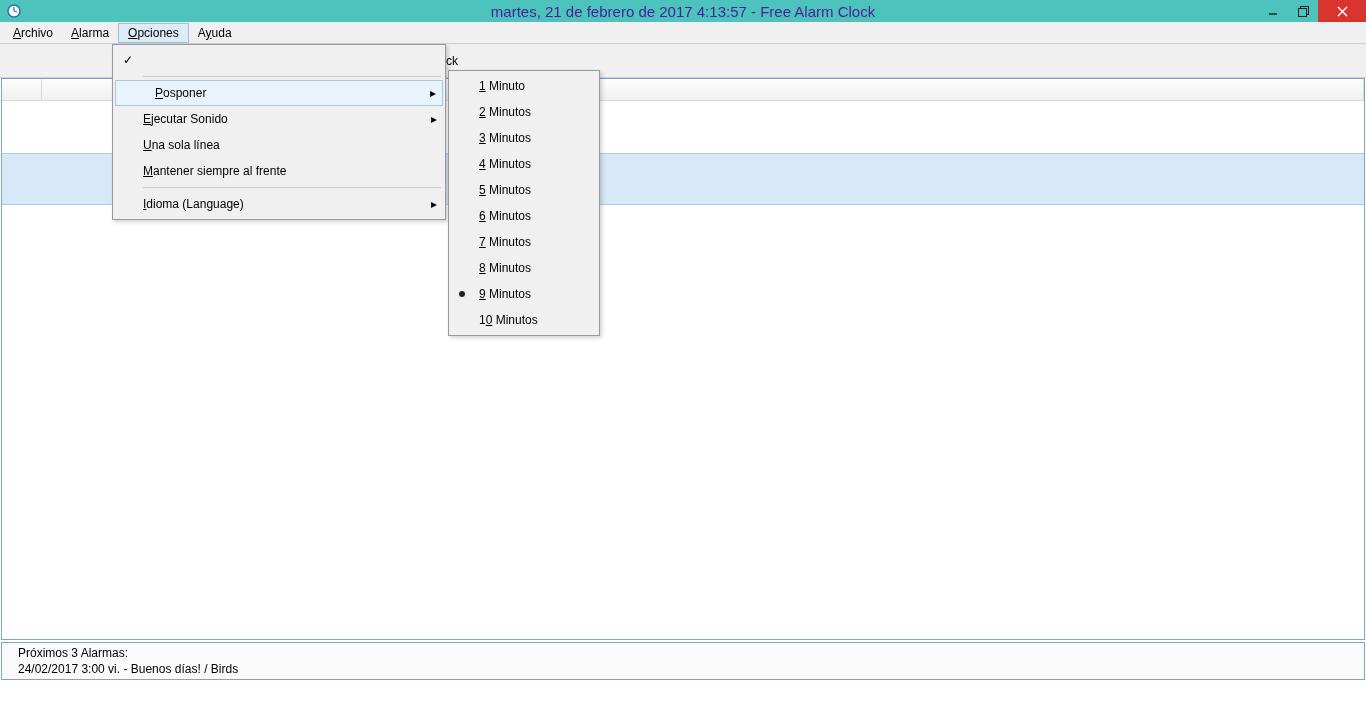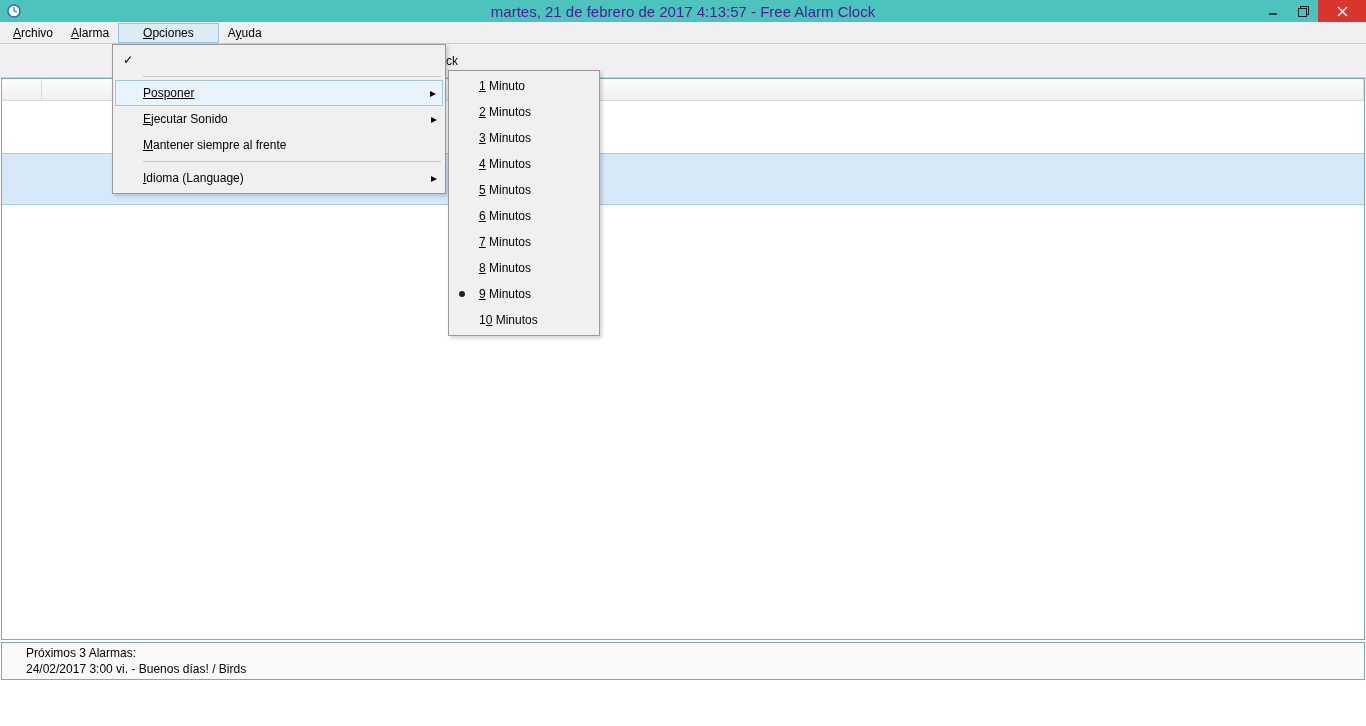--- a/index.html
+++ b/index.html
@@ -61,21 +61,21 @@
   }
   .menubar .menu-item {
     padding: 3px 9px;
     display: flex;
     align-items: center;
     cursor: default;
   }
   .menubar .menu-item.active {
     background: #dcecf4;
     border: 1px solid #9ac3db;
-    padding: 2px 24px;
+    padding: 2px 9px;
   }
   .menubar .menu-item .ul { text-decoration: underline; }
   .toolbar {
     height: 34px;
     background: #f0f0f0;
     border-bottom: 1px solid #d0d0d0;
     display: flex;
     align-items: center;
     padding-left: 6px;
     gap: 4px;
@@ -115,21 +115,21 @@
     background: #d7e8f8;
     border-top: 1px solid #a9cbe8;
     border-bottom: 1px solid #a9cbe8;
   }
   .status {
     border-top: 1px solid #7aa8c4;
     border-left: 1px solid #7aa8c4;
     border-right: 1px solid #7aa8c4;
     border-bottom: 1px solid #7aa8c4;
     margin: 2px 1px 0 1px;
-    padding: 2px 24px;
+    padding: 2px 16px;
     font-size: 12px;
     line-height: 16px;
     background: #fafafa;
   }
   .status .status-row { height: 16px; }
   
   .dropdown {
     position: absolute;
     background: #f0f0f0;
     border: 1px solid #999;
@@ -141,22 +141,21 @@
     height: 26px;
     display: flex;
     align-items: center;
     padding: 0 20px 0 28px;
     position: relative;
     white-space: nowrap;
   }
   .dropdown .di.hover {
     background: #e9f3fb;
     border: 1px solid #a3c9e4;
-    padding: 0 19px 0 27px;
-    text-decoration: underline;
+    padding: 0 19px 0 39px;
   }
   .dropdown .di .chk {
     position: absolute;
     left: 6px;
     width: 14px;
     text-align: center;
   }
   .dropdown .di .dot {
     position: absolute;
     left: 8px;
@@ -265,20 +264,23 @@
   <div class="sep-h"></div>
   <div class="di hover">
     <span><span class="ul">P</span>osponer</span>
     <span class="arrow">▸</span>
   </div>
   <div class="di">
     <span><span class="ul">E</span>jecutar Sonido</span>
     <span class="arrow">▸</span>
   </div>
   <div class="di">
+    <span><span class="ul">U</span>na sola línea</span>
+  </div>
+  <div class="di">
     <span><span class="ul">M</span>antener siempre al frente</span>
   </div>
   <div class="sep-h"></div>
   <div class="di">
     <span><span class="ul">I</span>dioma (Language)</span>
     <span class="arrow">▸</span>
   </div>
 </div>
 
 <div class="dropdown" id="posponer-menu">

